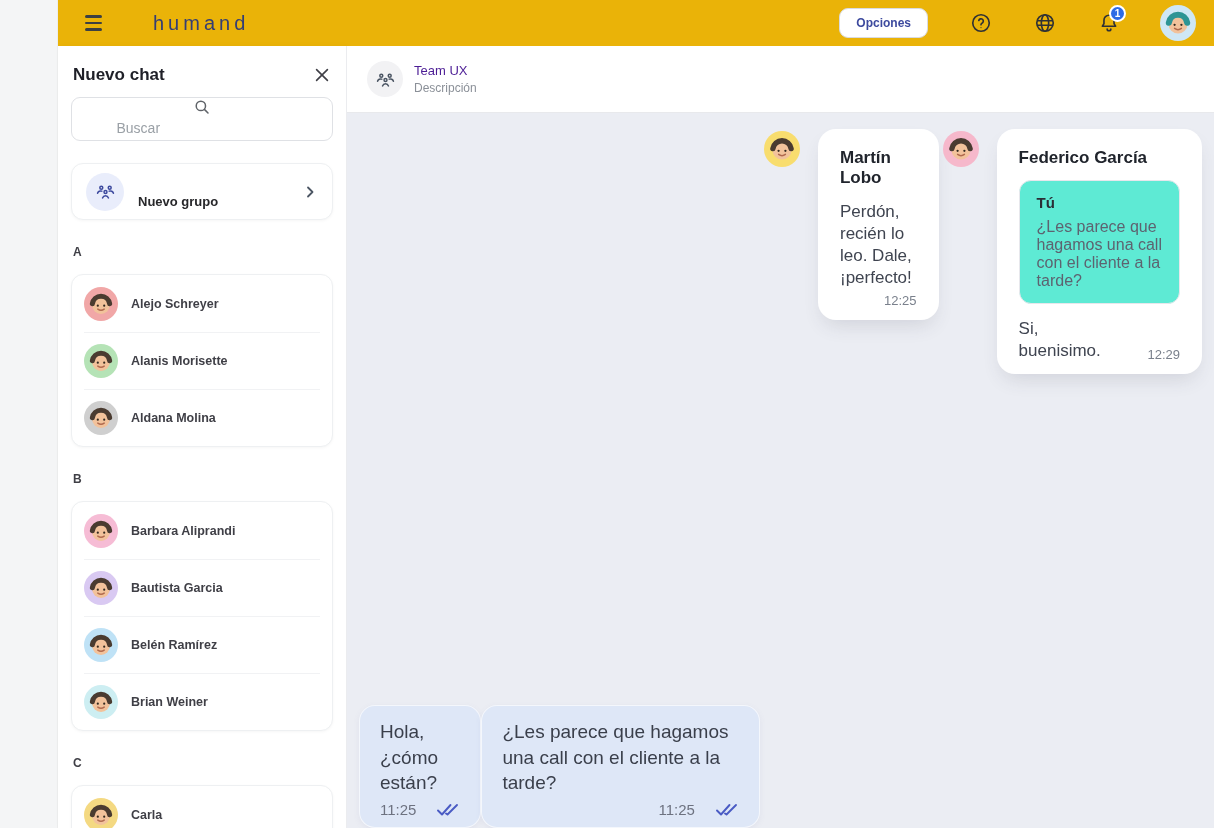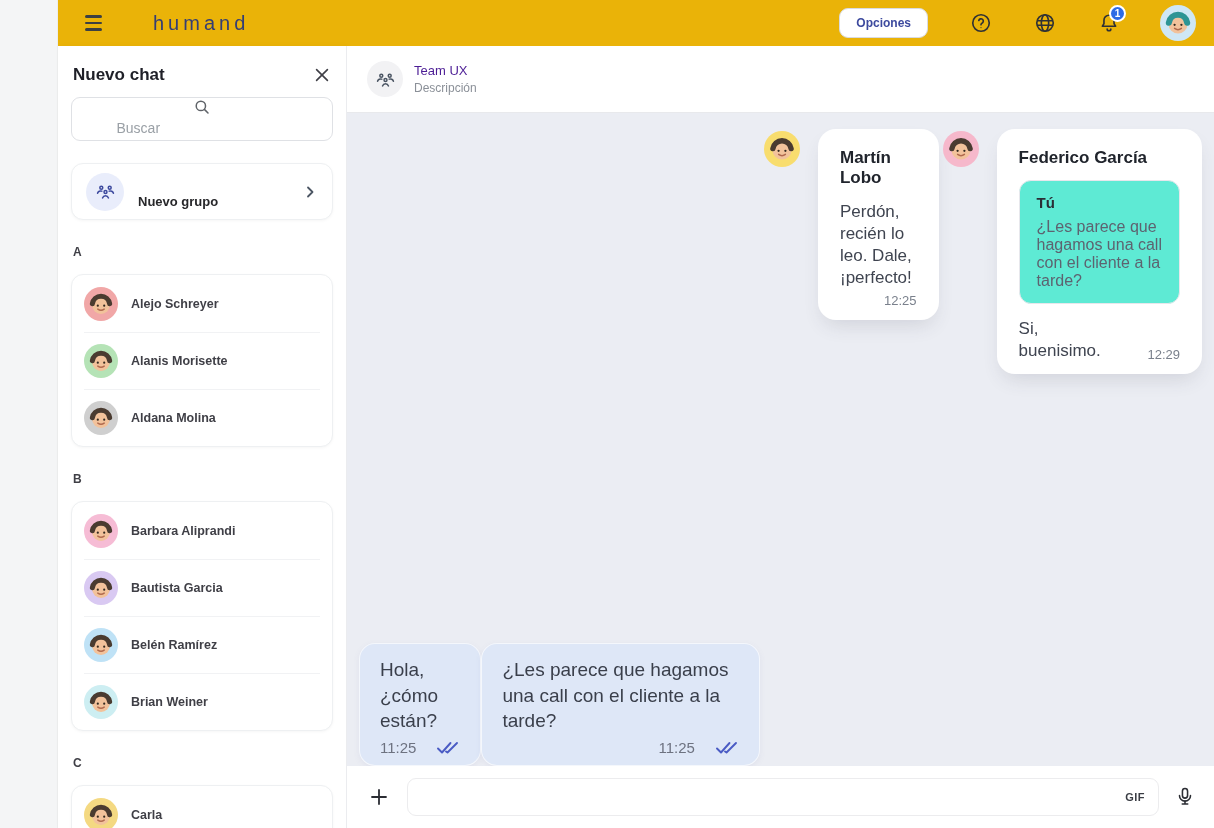--- a/index.html
+++ b/index.html
@@ -362,35 +362,17 @@
               </div>
               <div class="in-bottom">
                 <div class="m-text">Si, buenisimo.</div>
                 <div class="m-time-sm">12:29</div>
               </div>
             </div>
           </div>
 
         </div>
 
-        <div class="composer">
-          <div class="plus-icon">
-            <svg viewBox="0 0 20 20" fill="none" stroke="currentColor" stroke-width="1.8" stroke-linecap="round">
-              <path d="M10 3v14M3 10h14"></path>
-            </svg>
-          </div>
-          <div class="composer-field">
-            <input type="text" style="">
-            <span class="gif-btn">GIF</span>
-          </div>
-          <div class="mic-icon">
-            <svg viewBox="0 0 24 24" fill="none" stroke="currentColor" stroke-width="1.7" stroke-linecap="round" stroke-linejoin="round">
-              <rect x="9.2" y="2.8" width="5.6" height="10.4" rx="2.8"></rect>
-              <path d="M6 10.5a6 6 0 0 0 12 0"></path>
-              <path d="M12 16.5v3.2M9 19.7h6"></path>
-            </svg>
-          </div>
-        </div>
 
       </section>
     </div>
   </div>
 </div>
 
 </body></html>

